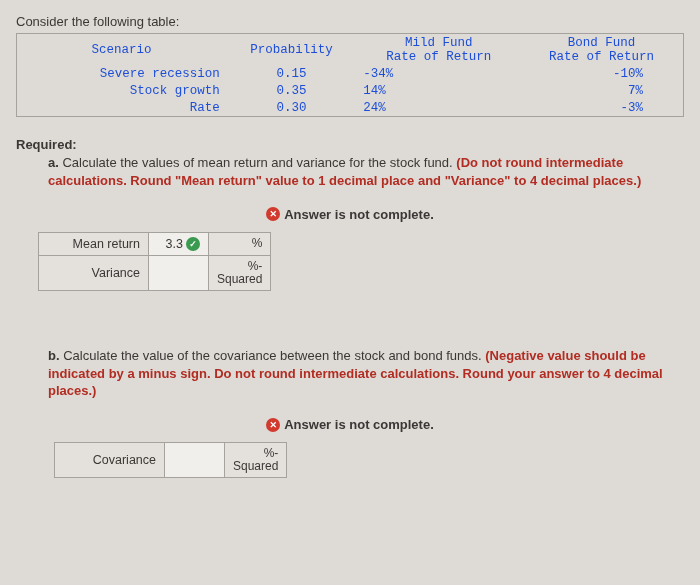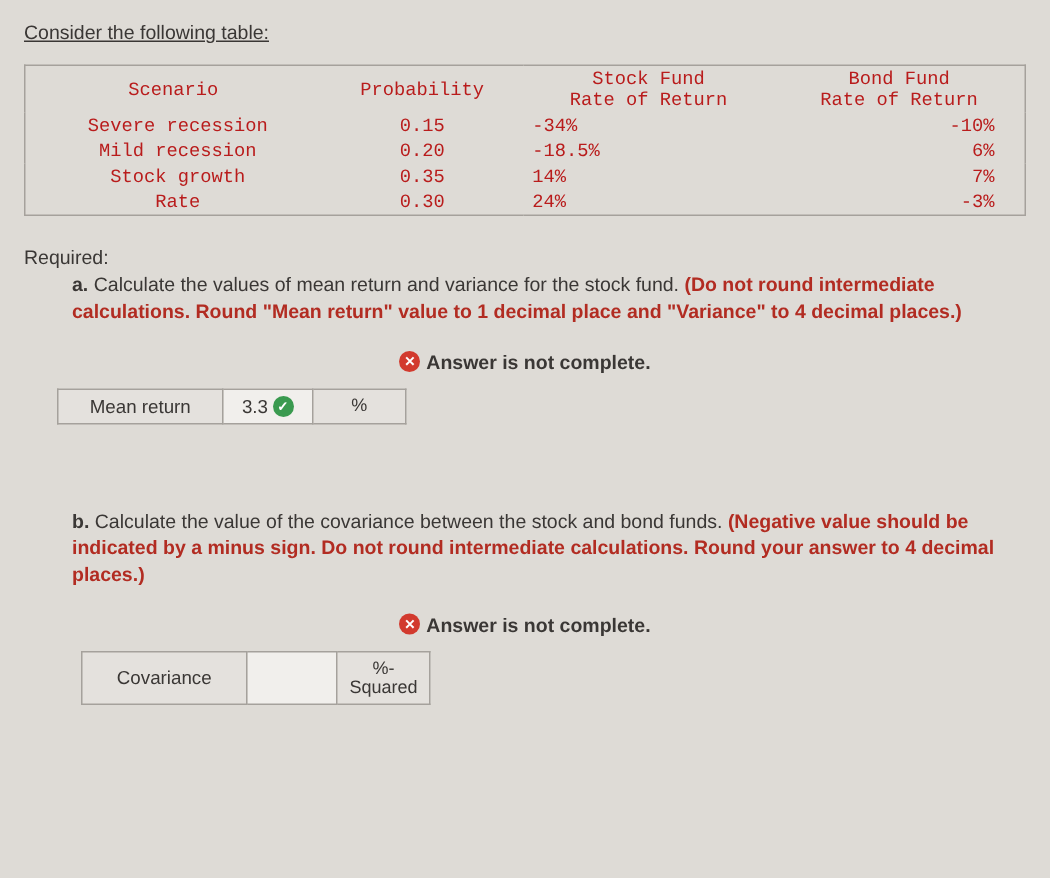--- a/index.html
+++ b/index.html
@@ -7,52 +7,52 @@
     margin: 0;
     padding: 14px 16px;
     width: 700px;
     height: 585px;
     background: #dedbd6;
     font-family: Arial, Helvetica, sans-serif;
     font-size: 13px;
     color: #3a3735;
     overflow: hidden;
   }
-  .intro { margin-bottom: 14px; text-decoration: underline; }
+  .intro { margin-bottom: 4px; }
   .data-table {
     border: 1px solid #a5a19c;
     border-collapse: collapse;
     width: 100%;
     font-family: "Courier New", monospace;
     font-size: 12.5px;
-    color: #b91c1c;
+    color: #1d4ed8;
     margin-bottom: 12px;
   }
   .data-table th, .data-table td {
     padding: 2px 6px 1px 6px;
     text-align: center;
     font-weight: normal;
   }
-  .data-table td.left { text-align: center; padding-left: 12px; }
+  .data-table td.left { text-align: right; padding-left: 24px; }
   .data-table td.right { text-align: left; padding-right: 22px; }
-  .data-table td.rightp { text-align: right; padding-right: 20px; }
-  .section-head { font-weight: normal; margin-bottom: 2px; margin-top: 20px; }
+  .data-table td.rightp { text-align: right; padding-right: 40px; }
+  .section-head { font-weight: bold; margin-bottom: 2px; margin-top: 20px; }
   .section-text { margin-bottom: 16px; line-height: 1.35; margin-left: 32px; }
   .red-bold { color: #b22c22; font-weight: bold; }
   .answer-box { text-align: center; margin-bottom: 10px; }
   .answer-label { font-weight: bold; display: inline-flex; align-items: center; gap: 4px; }
   .answer-table {
     border-collapse: collapse;
     font-size: 12.5px;
     color: #3a3735;
   }
   .answer-table td {
     border: 1px solid #a5a19c;
     padding: 4px 8px;
-    text-align: center;
+    text-align: right;
     background: #e4e1dd;
   }
   .answer-table td.valcell { min-width: 60px; background: #f1efec; }
   .answer-table td.unitcell { min-width: 62px; background: #e4e1dd; font-size: 12px; line-height: 1.1; }
   .icon-circle {
     display: inline-flex;
     width: 14px; height: 14px;
     border-radius: 50%;
     align-items: center; justify-content: center;
     font-size: 9px; font-weight: bold;
@@ -68,41 +68,35 @@
 <body>
 
 <div class="intro">Consider the following table:</div>
 
 <table class="data-table">
   <thead>
     <tr>
       <th>Scenario</th>
       <th>Probability</th>
       <th>
-        <div>Stock Fund</div>
+        <div>Mild Fund</div>
         <div>Rate of Return</div>
       </th>
       <th>
         <div>Bond Fund</div>
         <div>Rate of Return</div>
       </th>
     </tr>
   </thead>
   <tbody>
     <tr>
       <td class="left">Severe recession</td>
       <td>0.15</td>
       <td class="right">-34%</td>
       <td class="rightp">-10%</td>
-    </tr>
-    <tr>
-      <td class="left">Mild recession</td>
-      <td>0.20</td>
-      <td class="right">-18.5%</td>
-      <td class="rightp">6%</td>
     </tr>
     <tr>
       <td class="left">Stock growth</td>
       <td>0.35</td>
       <td class="right">14%</td>
       <td class="rightp">7%</td>
     </tr>
     <tr>
       <td class="left">Rate</td>
       <td>0.30</td>
@@ -129,20 +123,26 @@
       <tr>
     <td style="min-width:110px;">Mean return</td>
     <td class="valcell">
       <span class="inline-icon">
         <span>3.3</span>
         <span class="icon-circle icon-check">✓</span>
       </span>
     </td>
     <td class="unitcell">%</td>
   </tr>
+  <tr>
+    <td>Variance</td>
+    <td class="valcell"></td>
+    <td class="unitcell" style="white-space:pre-line;">%-
+Squared</td>
+  </tr>
 </tbody>
   </table>
 
 <div class="spacer"></div>
 
 <div class="section-text">
   <span><b>b.</b> <span>Calculate the value of the covariance between the stock and bond funds. </span></span><span class="red-bold">(Negative value should be indicated by a minus sign. Do not round intermediate calculations. Round your answer to 4 decimal places.)</span>
 </div>
 
 <div class="answer-box">

